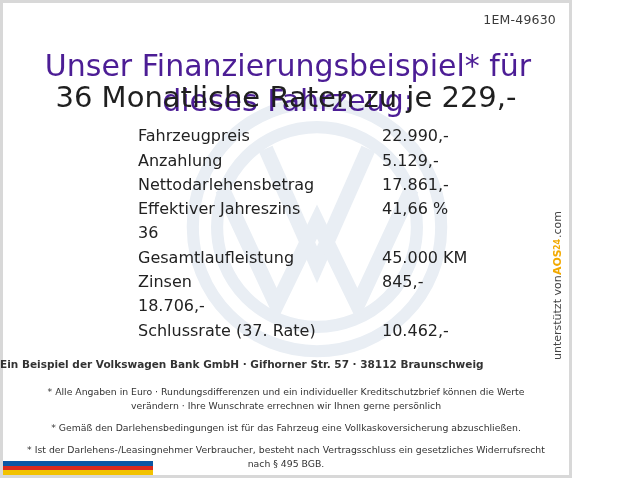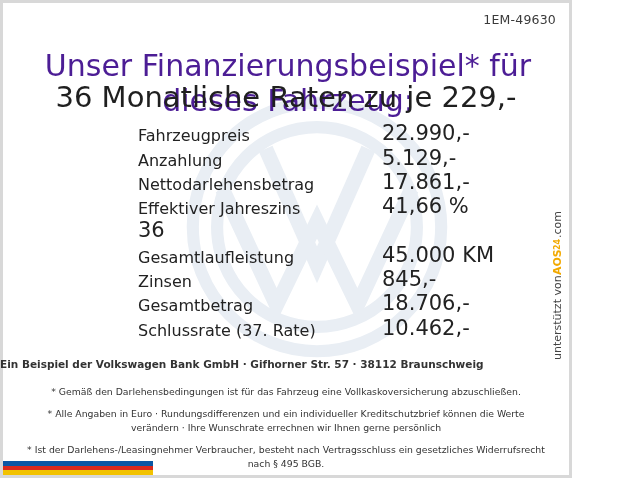--- a/index.html
+++ b/index.html
@@ -98,21 +98,21 @@
     align-items: flex-end;
     height: 24.3px;
   }
   .row .label {
     width: 244px;
     font-size: 16px;
     color: #222222;
     white-space: nowrap;
   }
   .row .value {
-    font-size: 21px;
+    font-size: 16px;
     color: #222222;
     white-space: nowrap;
   }
 
   .bankline {
     position: absolute;
     left: 0;
     right: 0;
     top: 358px;
     text-align: left;
@@ -211,34 +211,33 @@
     </div>
     <div class="row">
       <div class="label">Gesamtlaufleistung</div>
       <div class="value">45.000 KM</div>
     </div>
     <div class="row">
       <div class="label">Zinsen</div>
       <div class="value">845,-</div>
     </div>
     <div class="row">
-      <div class="label">Gesamtbetrag</div>
       <div class="value">18.706,-</div>
     </div>
     <div class="row">
       <div class="label">Schlussrate (37. Rate)</div>
       <div class="value">10.462,-</div>
     </div>
   </div>
 
   <div class="bankline">Ein Beispiel der Volkswagen Bank GmbH · Gifhorner Str. 57 · 38112 Braunschweig</div>
 
   <div class="notes">
+    <p>* Alle Angaben in Euro · Rundungsdifferenzen und ein individueller Kreditschutzbrief können die Werte verändern · Ihre Wunschrate errechnen wir Ihnen gerne persönlich</p>
     <p>* Gemäß den Darlehensbedingungen ist für das Fahrzeug eine Vollkaskoversicherung abzuschließen.</p>
-    <p>* Alle Angaben in Euro · Rundungsdifferenzen und ein individueller Kreditschutzbrief können die Werte verändern · Ihre Wunschrate errechnen wir Ihnen gerne persönlich</p>
     <p>* Ist der Darlehens-/Leasingnehmer Verbraucher, besteht nach Vertragsschluss ein gesetzliches Widerrufsrecht nach § 495 BGB.</p>
   </div>
 
   <div class="sidetext">
     <span>unterstützt von </span>
       <span class="brand">AOS</span>
       <span class="brandsmall">24</span>
       <span>.com</span>
   </div>
 

